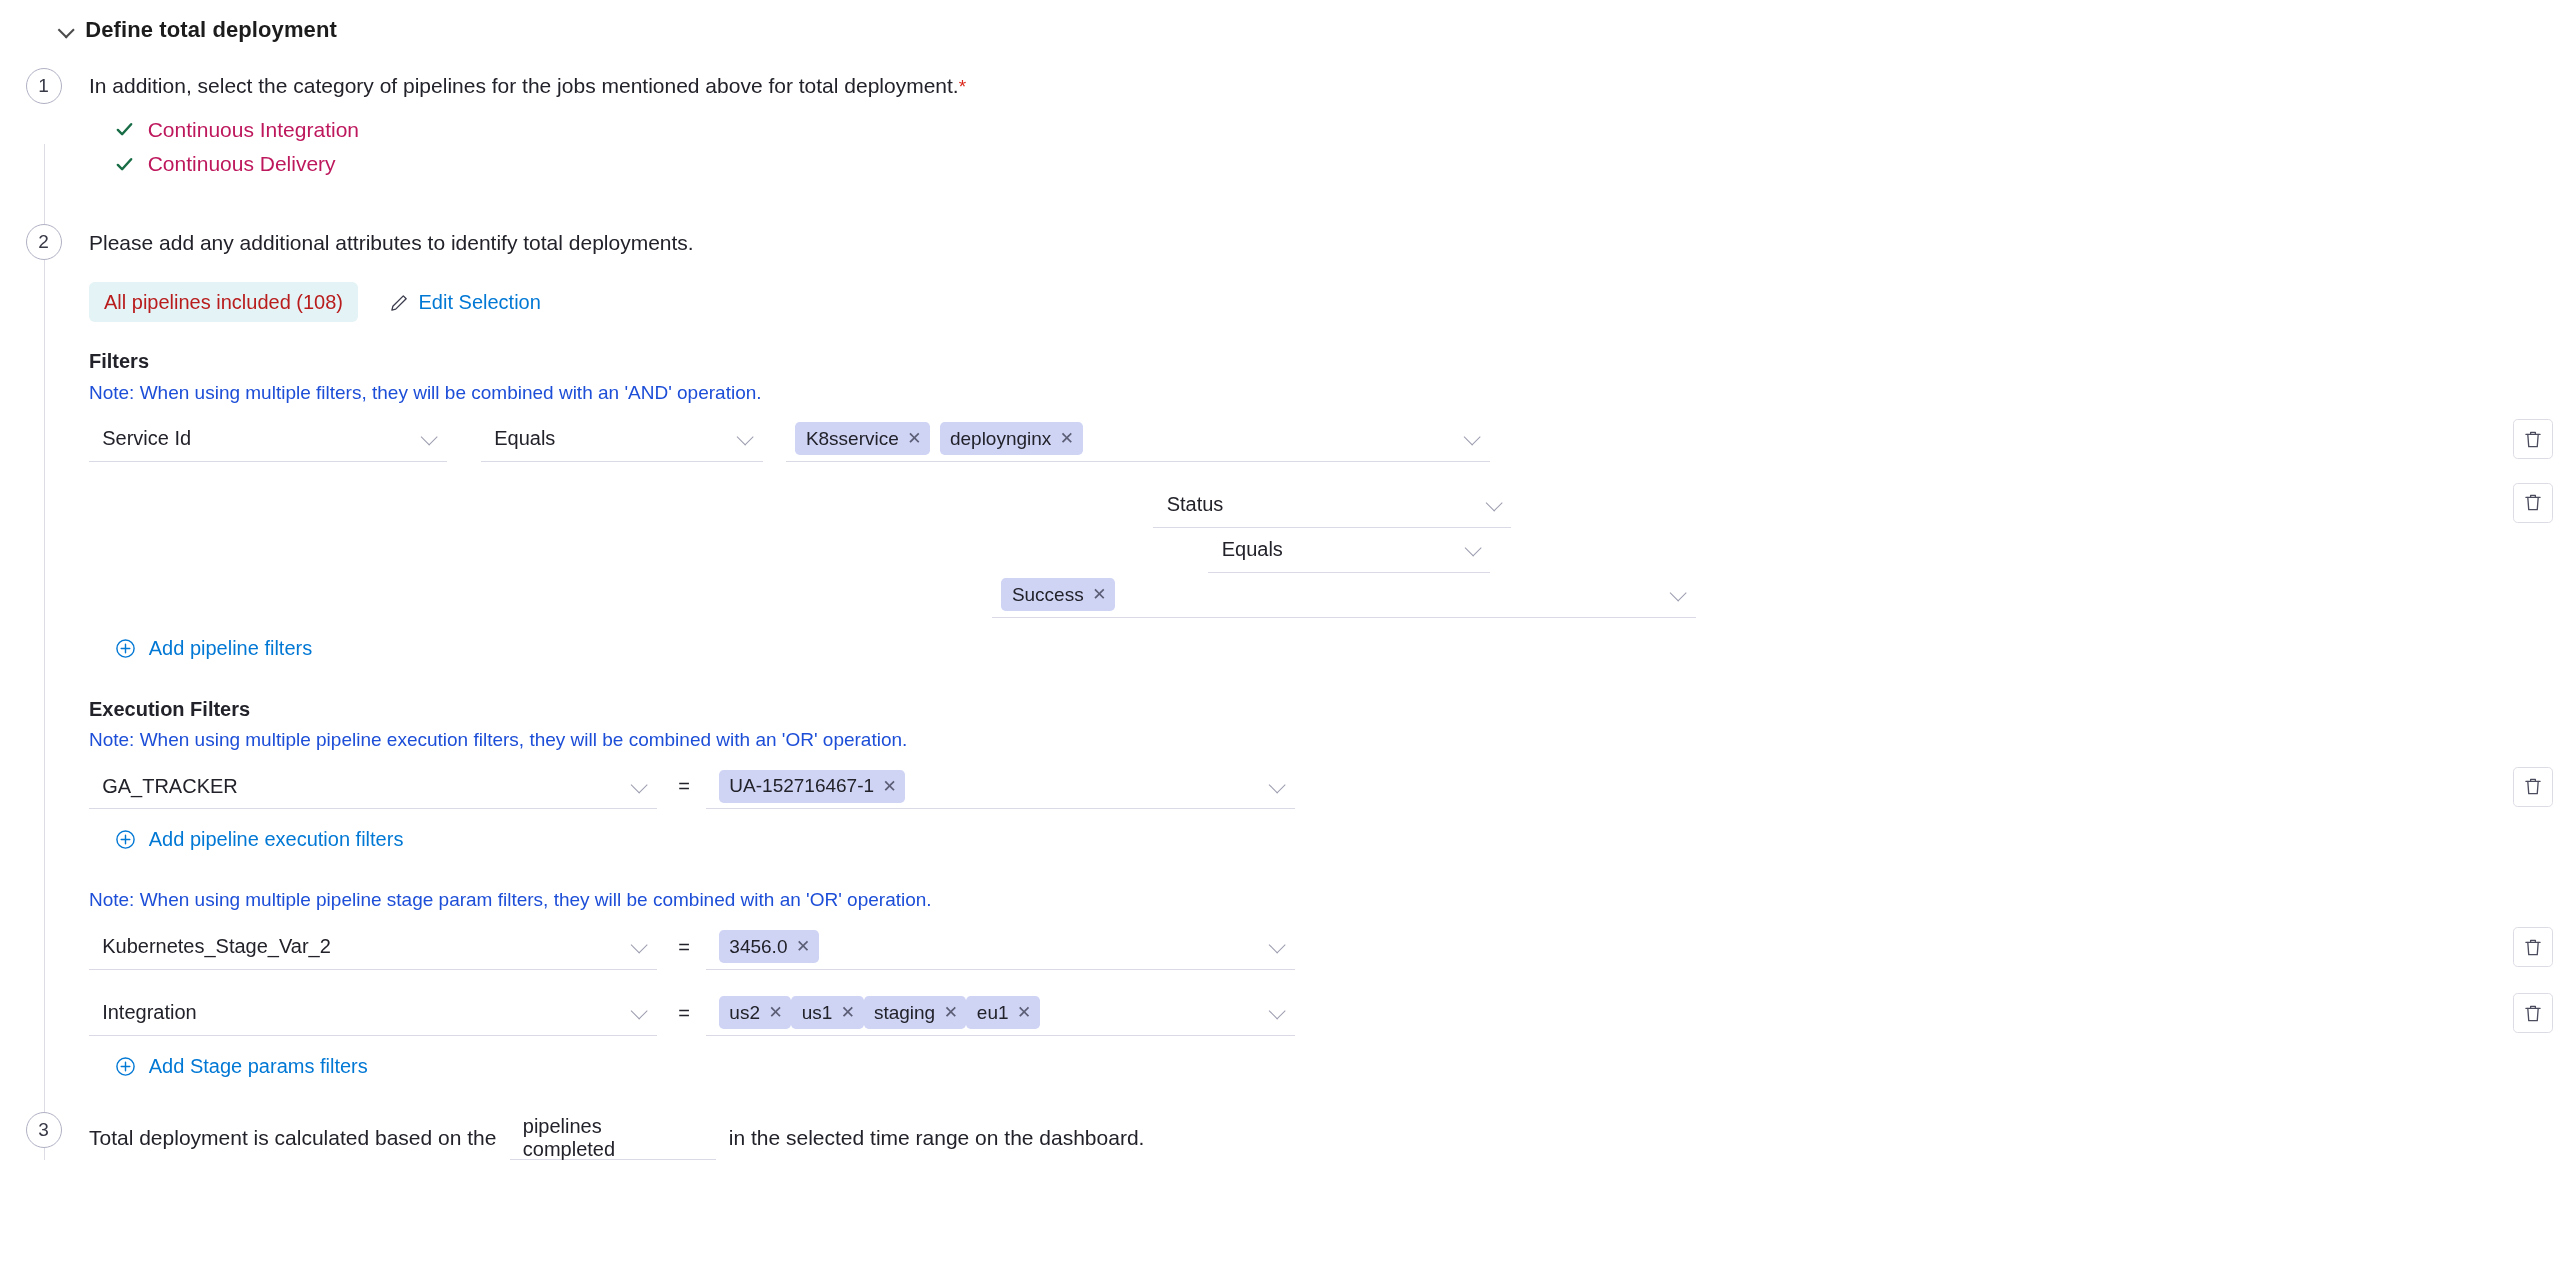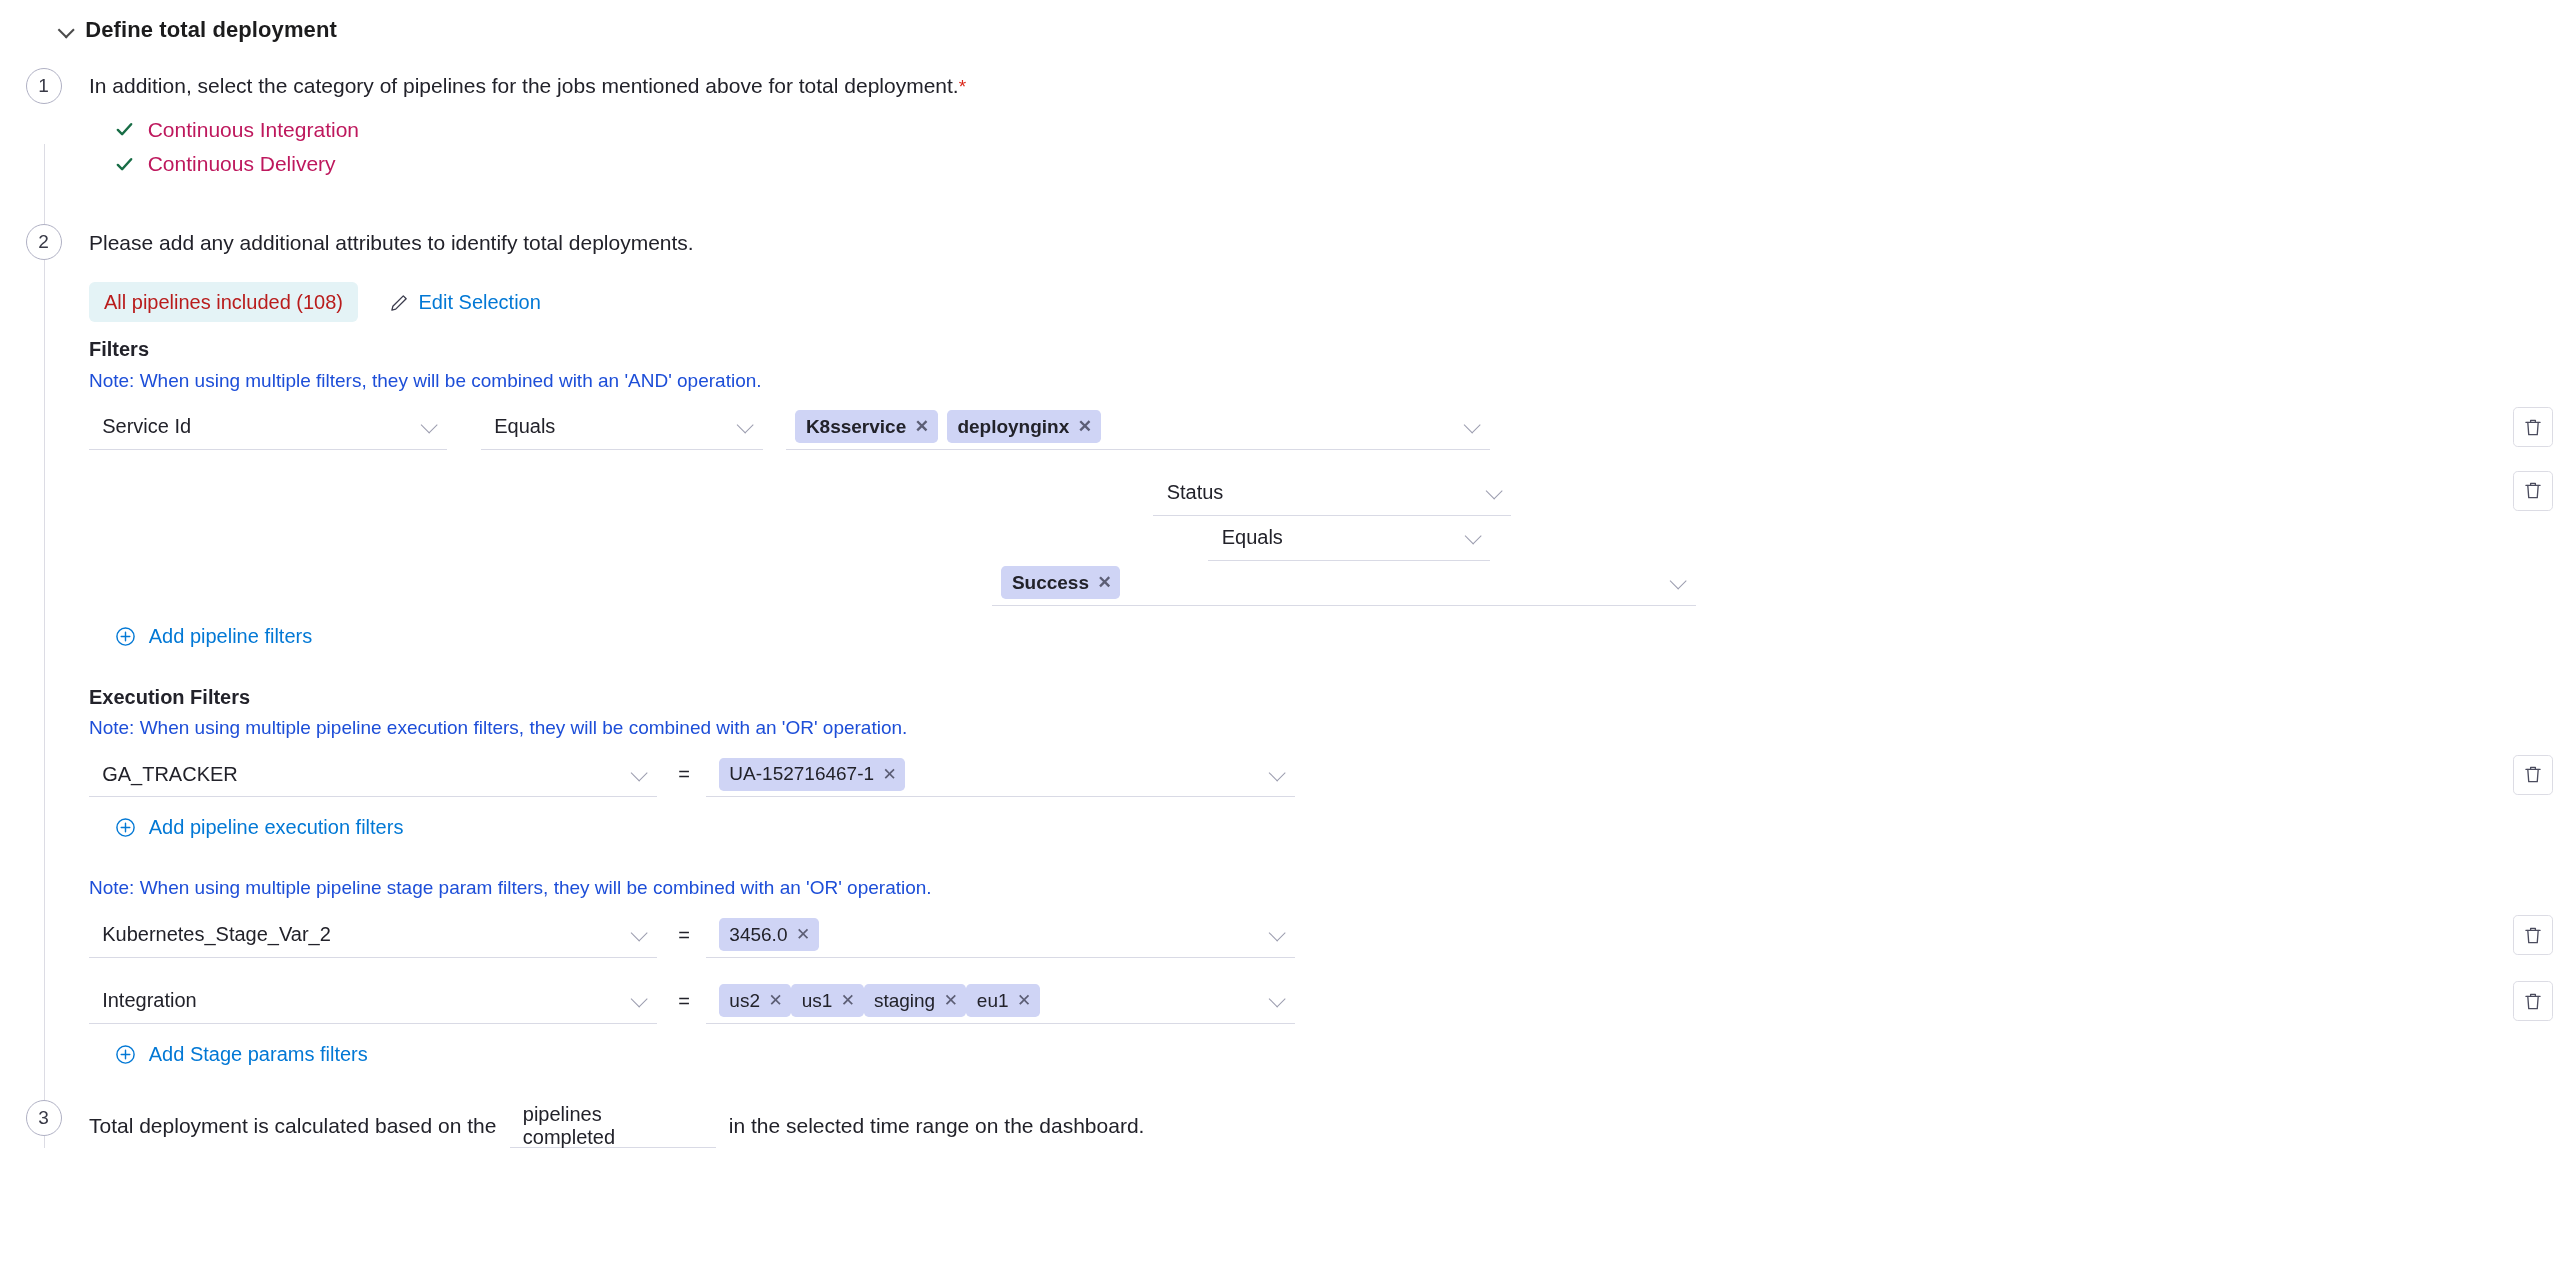--- a/index.html
+++ b/index.html
@@ -137,21 +137,21 @@
     display: flex;
     align-items: center;
     gap: 9.5px;
     color: #0278d5;
     font-size: 20px;
     cursor: pointer;
   }
   .pencil-icon { width: 19px; height: 19px; }
 
   
-  .group { margin-top: 16px; }
+  .group { margin-top: 28px; }
   .group-title {
     font-size: 20px;
     font-weight: bold;
     color: #22222a;
     margin-bottom: 8.5px;
   }
   .group-note {
     font-size: 19px;
     color: #1d4ed8;
     margin-bottom: 13.2px;
@@ -189,21 +189,20 @@
   .sel-op  { width: 282px; margin-left: 34px; }
   .sel-val {
     flex: 0 0 auto;
     width: 704px;
     margin-left: 23px;
     padding-left: 9.5px;
     display: flex;
     align-items: center;
     gap: 9.5px;
     flex-wrap: nowrap;
-    font-weight: bold;
   }
   .tag {
     background: #cfd4f5;
     color: #22222a;
     border-radius: 4.7px;
     font-size: 19px;
     padding: 5.7px 8.5px 5.7px 10.4px;
     display: inline-flex;
     align-items: center;
     gap: 8.5px;

